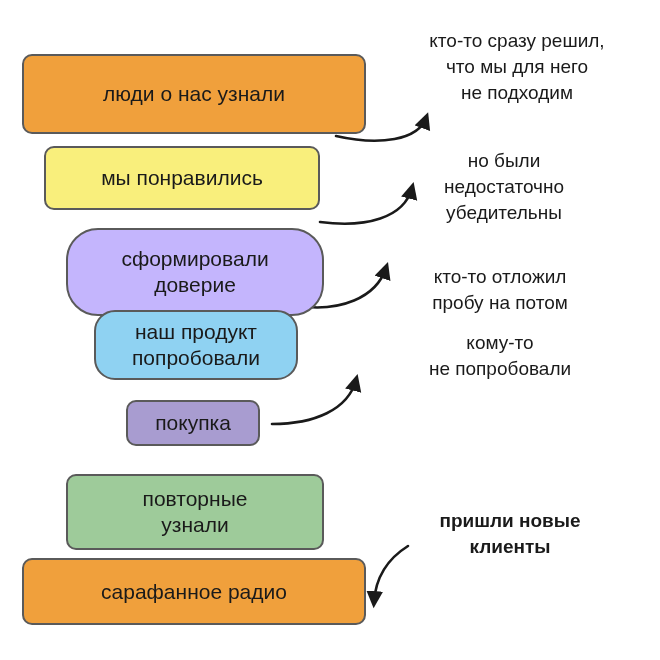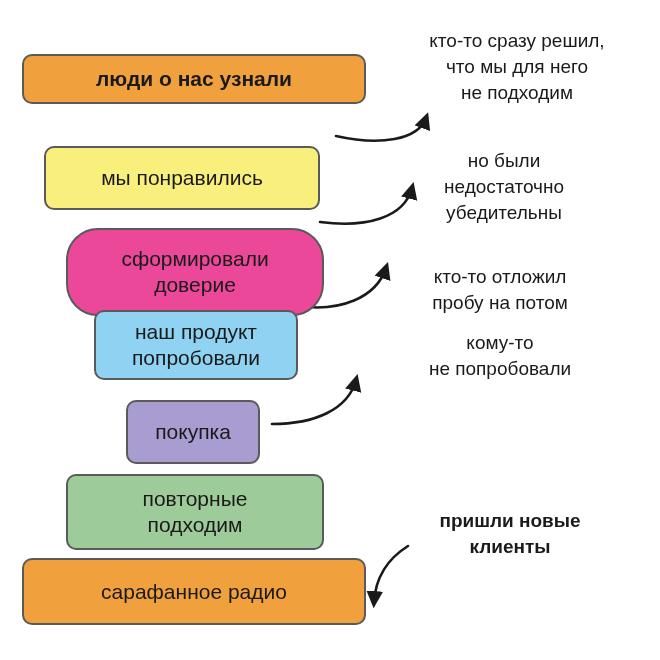--- a/index.html
+++ b/index.html
@@ -70,29 +70,29 @@
     <g id="arrow-group">
         <path class="arrow-path" d="M 336 136 C 380 146 418 140 426 118" marker-end="url(#ah)"></path>
         <path class="arrow-path" d="M 320 222 C 366 228 404 218 412 188" marker-end="url(#ah)"></path>
         <path class="arrow-path" d="M 298 306 C 340 312 376 298 386 268" marker-end="url(#ah)"></path>
         <path class="arrow-path" d="M 272 424 C 314 424 348 410 356 380" marker-end="url(#ah)"></path>
         <path class="arrow-path" d="M 408 546 C 392 556 376 572 374 602" marker-end="url(#ah)"></path>
       </g>
   </svg>
 
   <div id="stage-layer">
-      <div class="stage" style="left: 22px; top: 54px; width: 344px; height: 50px; background: rgb(240, 160, 60); white-space: pre-line; font-weight: bold;">люди о нас узнали</div>
+      <div class="stage" style="left: 22px; top: 54px; width: 344px; height: 80px; background: rgb(240, 160, 60); white-space: pre-line;">люди о нас узнали</div>
       <div class="stage" style="left: 44px; top: 146px; width: 276px; height: 64px; background: rgb(249, 239, 124); white-space: pre-line;">мы понравились</div>
-      <div class="stage" style="left: 66px; top: 228px; width: 258px; height: 88px; background: #ec4899; white-space: pre-line; border-radius: 32px;">сформировали
+      <div class="stage" style="left: 66px; top: 228px; width: 258px; height: 88px; background: #c4b5fd; white-space: pre-line; border-radius: 32px;">сформировали
 доверие</div>
-      <div class="stage" style="left: 94px; top: 310px; width: 204px; height: 70px; background: rgb(143, 210, 242); white-space: pre-line;">наш продукт
+      <div class="stage" style="left: 94px; top: 310px; width: 204px; height: 70px; background: rgb(143, 210, 242); white-space: pre-line; border-radius: 21px;">наш продукт
 попробовали</div>
-      <div class="stage" style="left: 126px; top: 400px; width: 134px; height: 64px; background: rgb(168, 156, 208); white-space: pre-line;">покупка</div>
+      <div class="stage" style="left: 126px; top: 400px; width: 134px; height: 46px; background: rgb(168, 156, 208); white-space: pre-line;">покупка</div>
       <div class="stage" style="left: 66px; top: 474px; width: 258px; height: 76px; background: rgb(158, 203, 154); white-space: pre-line;">повторные
-подходим</div>
+узнали</div>
       <div class="stage" style="left: 22px; top: 558px; width: 344px; height: 67px; background: rgb(240, 160, 60); white-space: pre-line;">сарафанное радио</div>
     </div>
   <div id="annotation-layer">
       <div class="annotation" style="left: 392px; top: 28px; width: 250px;">кто-то сразу решил,
 что мы для него
 не подходим</div>
       <div class="annotation" style="left: 404px; top: 148px; width: 200px;">но были
 недостаточно
 убедительны</div>
       <div class="annotation" style="left: 400px; top: 240px; width: 200px; margin-top: 24px;">кто-то отложил

